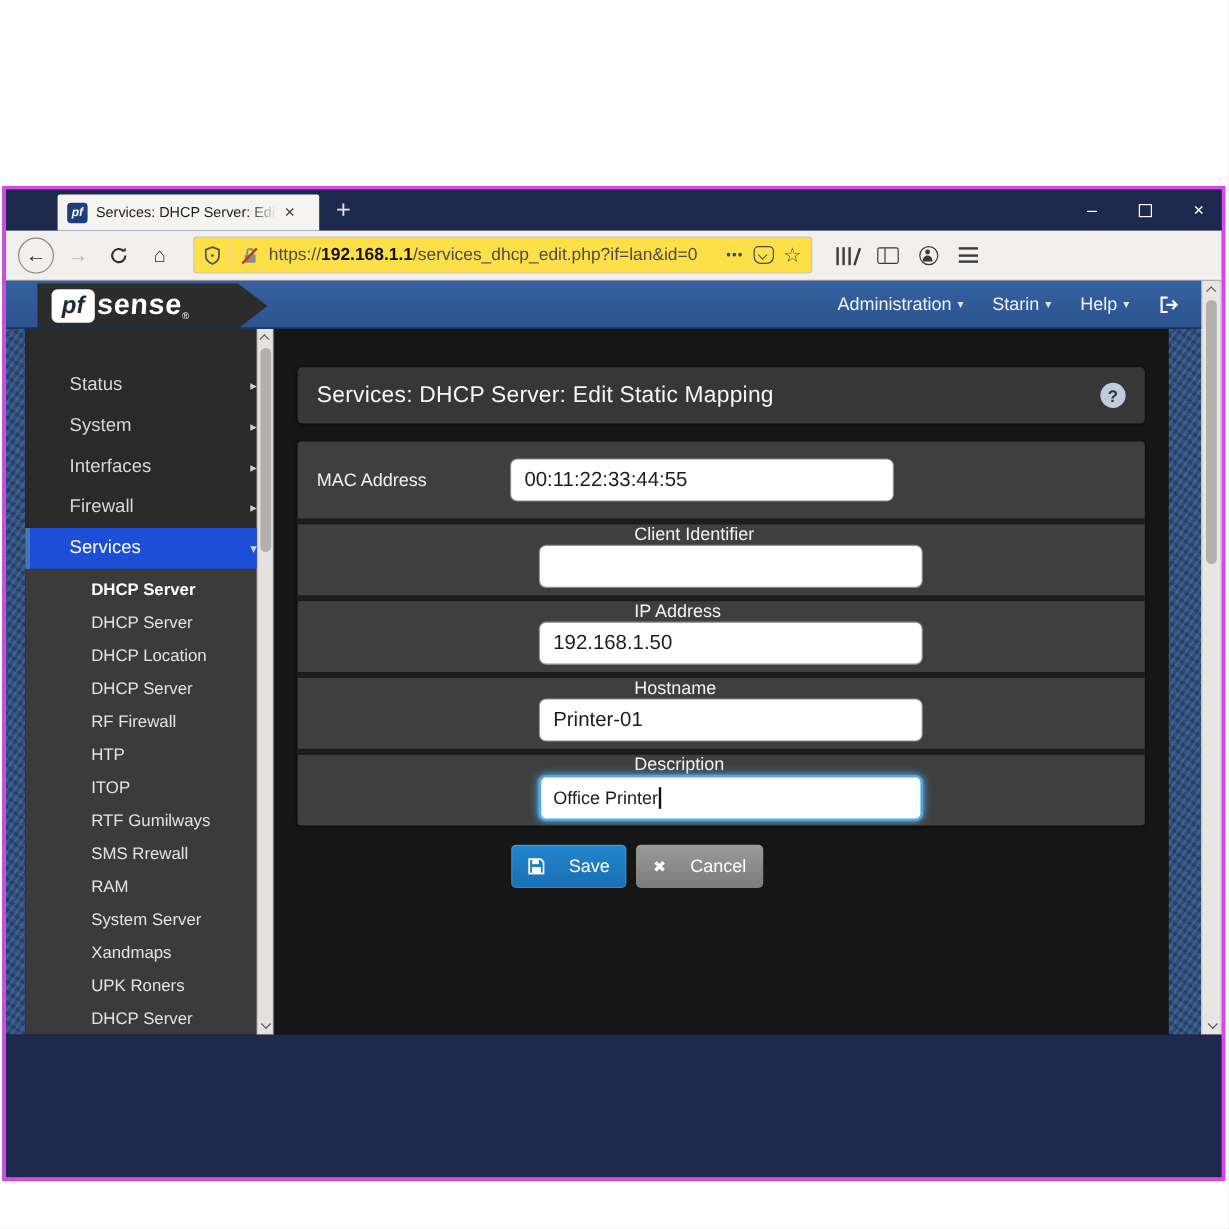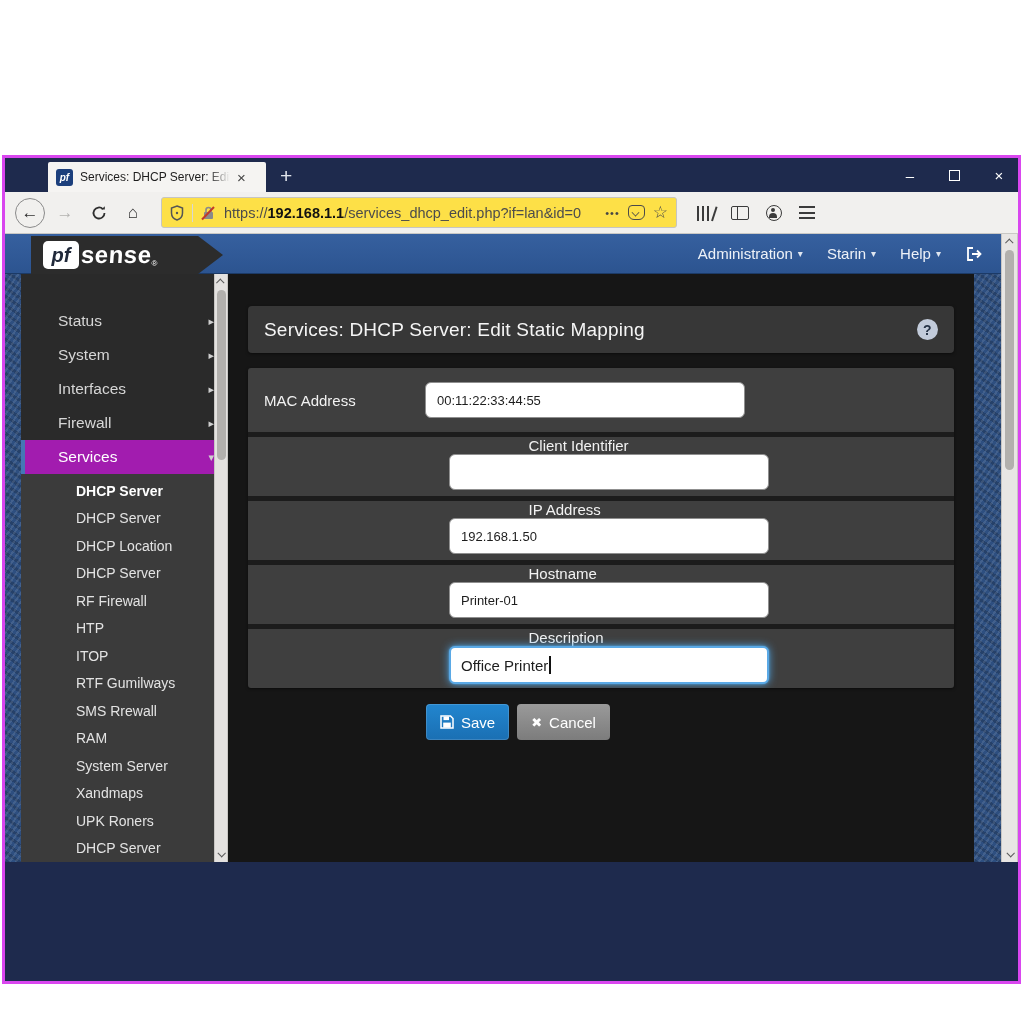--- a/index.html
+++ b/index.html
@@ -74,21 +74,21 @@
   .bodyrow { flex:1; display:flex; min-height:0; }
   .denim { background:#2e4f80; background-image:
       repeating-linear-gradient(125deg, rgba(255,255,255,.10) 0 2px, rgba(0,0,0,0) 2px 5px),
       repeating-linear-gradient(35deg, rgba(0,0,0,.18) 0 3px, rgba(0,0,0,0) 3px 7px); }
   .strip-l { width:16px; flex:none; }
   .strip-r { width:27px; flex:none; }
 
   .sidebar { width:193px; flex:none; background:#2a2a2a; color:#dcdcdc; overflow:hidden; display:flex; flex-direction:column; }
   .mitem { height:34px; display:flex; align-items:center; padding:0 0 0 37px; font-size:15.5px; color:#d6d6d6; position:relative; }
   .mitem .arr { margin-left:auto; font-size:11px; color:#cfcfcf; }
-  .mitem.active { background:#a21caf; color:#fff; border-left:4px solid #4577b5; padding-left:33px; }
+  .mitem.active { background:#1d4ed8; color:#fff; border-left:4px solid #4577b5; padding-left:33px; }
   .submenu { background:#3b3b3b; flex:1; padding-top:3px; }
   .sitem { height:27.5px; display:flex; align-items:center; padding-left:55px; font-size:14px; color:#e3e3e3; }
   .sitem.active { font-weight:bold; color:#ffffff; }
 
   
   .sbar { flex:none; background:#e4e2e0; border-left:1px solid #c8c6c3; border-right:1px solid #c8c6c3;
           display:flex; flex-direction:column; align-items:center; }
   .sbar-side { width:14px; }
   .sbar-page { width:17px; background:#e8e6e4; }
   .sb-btn { height:16px; width:100%; display:flex; align-items:center; justify-content:center; flex:none; }
@@ -102,30 +102,30 @@
   .content { flex:1; min-width:0; background:#161616; padding:32px 20px 0 20px; }
   .panel-title { background:#373737; border-radius:4px; height:47px; display:flex; align-items:center;
                  padding:0 16px; color:#f5f5f5; font-size:19px; letter-spacing:.2px; box-shadow:0 1px 3px rgba(0,0,0,.5); }
   .helpcircle { margin-left:auto; width:21px; height:21px; border-radius:50%; background:#c2cbda; color:#263346;
                 font-size:14px; font-weight:bold; display:flex; align-items:center; justify-content:center; }
   .panel-form { margin-top:15px; background:#3f3f3f; border-radius:3px; box-shadow:0 1px 3px rgba(0,0,0,.5); overflow:hidden; }
   .frow { height:64px; display:flex; align-items:center; padding-left:16px; }
   .frow + .frow { border-top:5px solid #1c1c1c;flex-direction:column; }
   .flabel { width:161px; font-size:15px; font-weight:normal; color:#f2f2f2; flex:none; }
   .finput { width:320px; height:36px; background:#fff; border:1px solid #8f8f8f; border-radius:6px;
-            font-size:13px; color:#1d1d1d; padding:15px 11px; font-family:"Liberation Sans",sans-serif; }
+            font-size:17px; color:#1d1d1d; padding:15px 11px; font-family:"Liberation Sans",sans-serif; }
   .fake-input { width:320px; height:38px; background:#fff; border:2px solid #5aa9e6; border-radius:6px;
                 display:flex; align-items:center; padding:0 10px; font-size:15px; color:#1d1d1d;
                 box-shadow:0 0 8px rgba(80,170,235,.95), 0 0 2px rgba(80,170,235,.9); }
   .caret-bar { width:1.6px; height:18px; background:#111; margin-left:1px; animation:blink 1.1s steps(1) infinite; }
   @keyframes blink { 50% { opacity:0; } }
 
   .btnrow { margin-top:16px; padding-left:178px; display:flex; gap:8px; }
   .btn { height:36px; border:none; border-radius:4px; font-size:15px; color:#fff; display:flex; align-items:center;
-         gap:7px; padding:0 14px; font-family:"Liberation Sans",sans-serif; }
+         gap:20px; padding:0 14px; font-family:"Liberation Sans",sans-serif; }
   .btn-save { background:linear-gradient(#2286cf,#1a6fb3); box-shadow:inset 0 0 0 1px rgba(255,255,255,.15); }
   .btn-cancel { background:linear-gradient(#9a9a9a,#7c7c7c); }
   .btn .xglyph { font-size:13px; }
 
   svg { display:block; }
 </style>
 </head>
 <body>
 
 <div class="bwindow">

